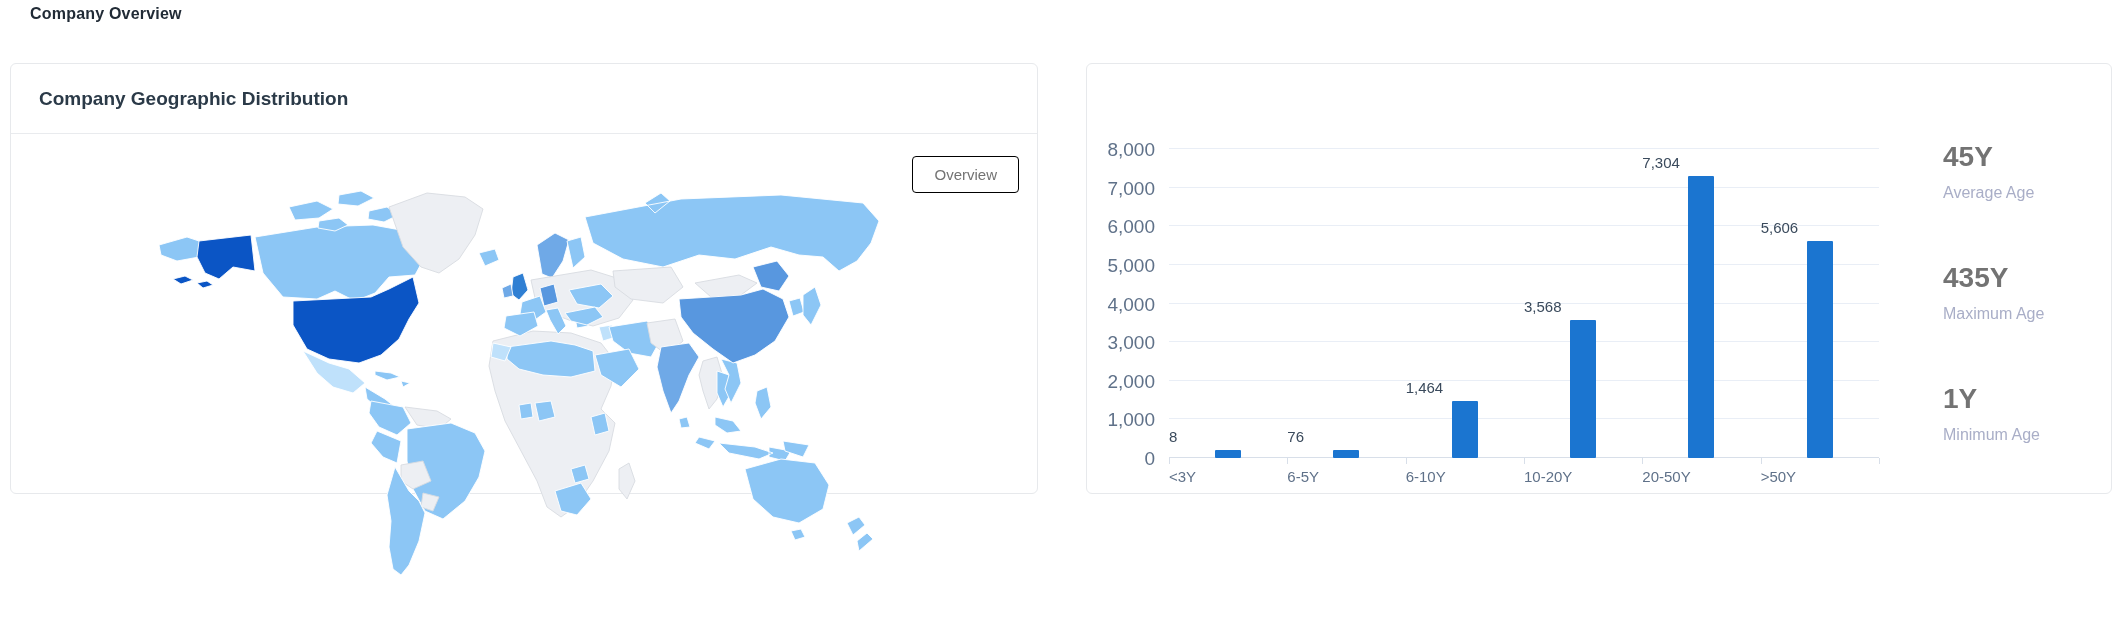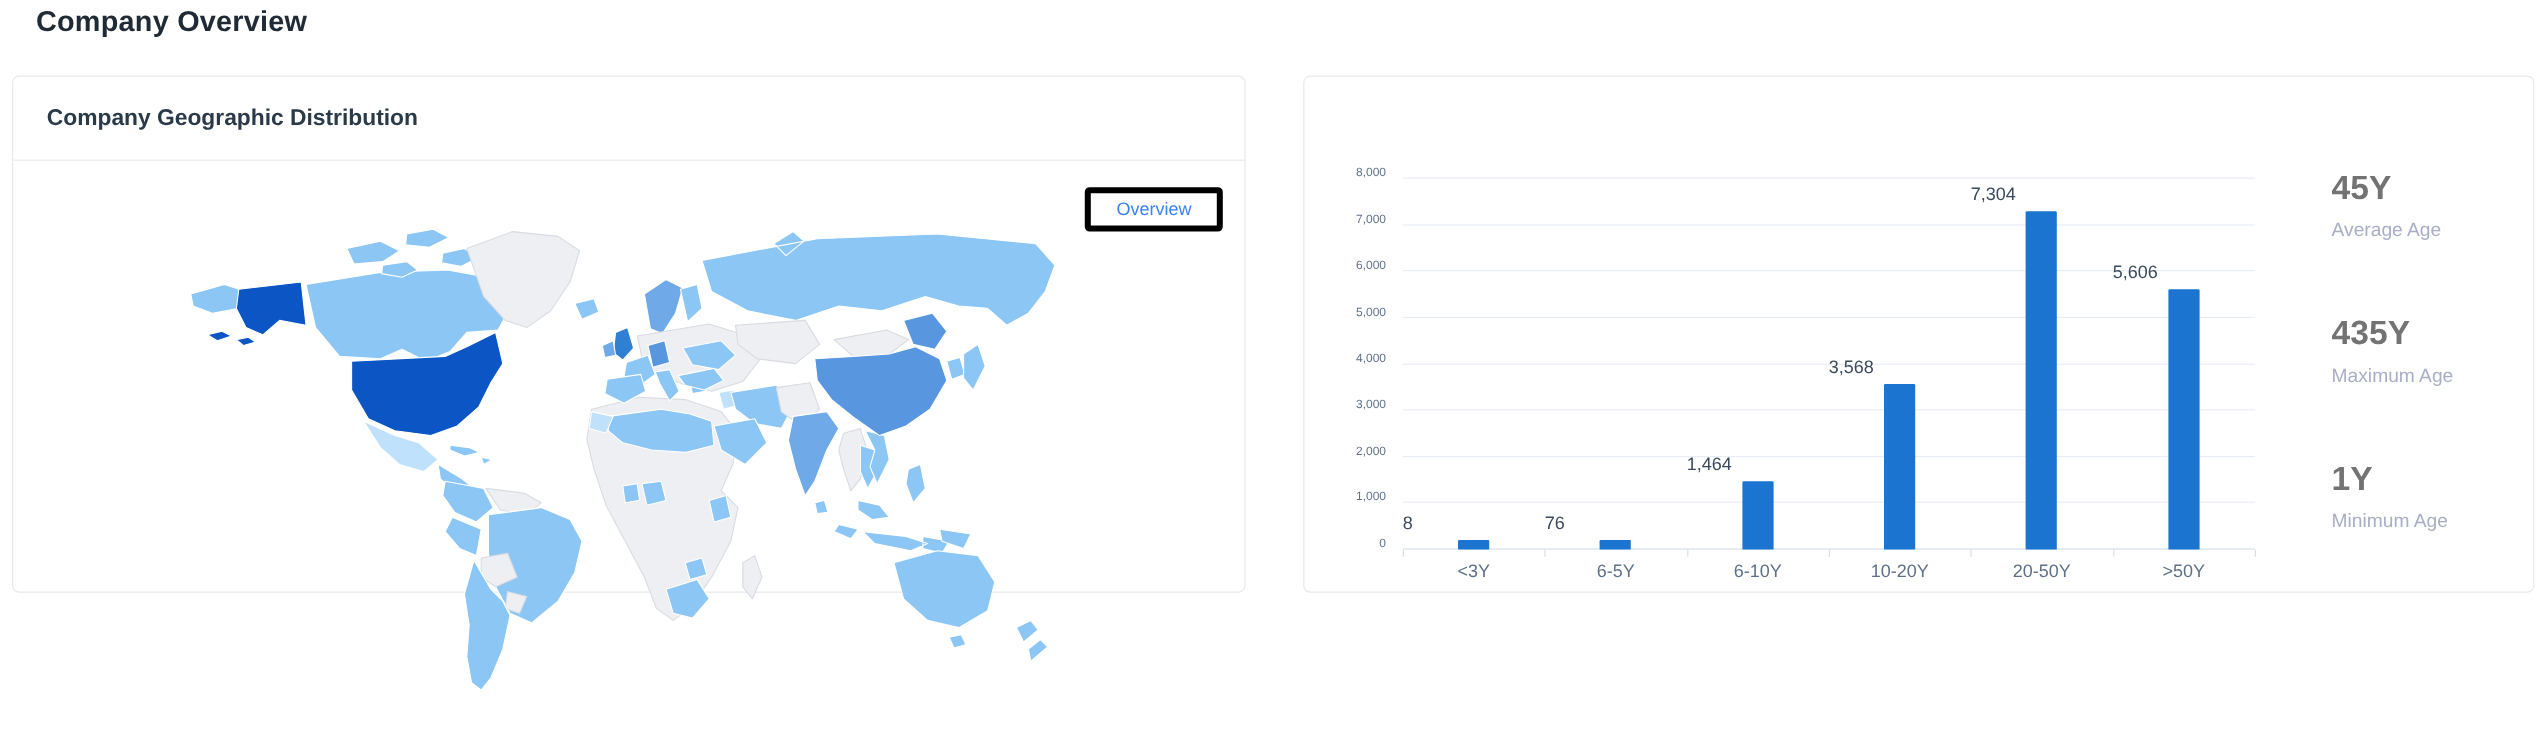--- a/index.html
+++ b/index.html
@@ -1,52 +1,52 @@
 <!DOCTYPE html>
 <html><head>
 <meta charset="utf-8">
 <style>
   * { margin:0; padding:0; box-sizing:border-box; }
   html,body { width:2122px; height:627px; background:#ffffff;
     font-family:"Liberation Sans", sans-serif; overflow:hidden; }
-  .page-title { position:absolute; left:30px; top:5px; font-size:24px;
+  .page-title { position:absolute; left:30px; top:5px; font-size:16px;
     font-weight:700; color:#212b36; letter-spacing:.2px; }
   .card { position:absolute; top:63px; height:431px; background:#fff;
     border:1px solid #e7e9ec; border-radius:6px; }
   .card-geo  { left:10px;   width:1028px; }
   .card-age  { left:1086px; width:1026px; }
   .card-header { height:70px; display:flex; align-items:center;
     padding:0 28px; border-bottom:1px solid #e9ebee; font-size:19px;
     font-weight:700; color:#2b3a48; }
   .card-body { position:relative; height:475px; }
 
   
   .overview-btn { position:absolute; right:18px; top:22px; height:37px;
-    padding:0 21px; background:#fff; border:5px solid #000000;
-    border-radius:4px; font-size:15px; color:#3b82f6; cursor:pointer;
+    padding:0 21px; background:#fff; border:1px solid #000000;
+    border-radius:4px; font-size:15px; color:#737373; cursor:pointer;
     font-family:"Liberation Sans", sans-serif; z-index:5; }
   .world-map { position:absolute; left:110px; top:15px; width:772px; height:432px; }
   .world-map path { stroke-width:.9; stroke-linejoin:round; cursor:pointer; }
 
   
   .chart { position:absolute; left:0; top:0; width:850px; height:475px; }
   .plot { position:absolute; left:82px; top:85px; width:710px; height:309px; }
   .gridline { position:absolute; left:0; right:0; height:1px; background:#e9eef6; }
   .axis-line { position:absolute; left:0; right:0; bottom:0; height:1px; background:#d8dfe9; }
   .axis-tick { position:absolute; width:1px; height:6px; top:309px; background:#d8dfe9; }
   .y-labels { position:absolute; left:0; top:85px; width:68px; height:309px; }
-  .y-label { position:absolute; right:0; font-size:10px; color:#5f7189;margin-left:26px; }
+  .y-label { position:absolute; right:0; font-size:19px; color:#5f7189;margin-left:26px; }
   .slots { position:absolute; left:0; top:0; width:710px; height:309px; display:flex; }
   .slot { position:relative; flex:1; height:309px; }
   .bar { position:absolute; left:50%; transform:translateX(-50%); bottom:0;
     width:26px; border-radius:1px; }
   .bar-value { position:absolute; left:0; width:100%; text-align:left;
     font-size:15px; color:#3a4a5c; }
   .x-labels { position:absolute; left:82px; top:404px; width:710px; display:flex; }
-  .x-label { flex:1; text-align:center; font-size:15px; color:#5f7189; }
+  .x-label { flex:1; text-align:left; font-size:15px; color:#5f7189; }
 
   
   .stats { position:absolute; left:856px; top:76px; }
   .stat-group { margin-bottom:59px; }
   .stat-value { font-size:28px; font-weight:700; color:#737373; line-height:34px; }
   .stat-label { margin-top:10px; font-size:16px; color:#a9aec7; }
 </style>
 </head>
 <body>
 

